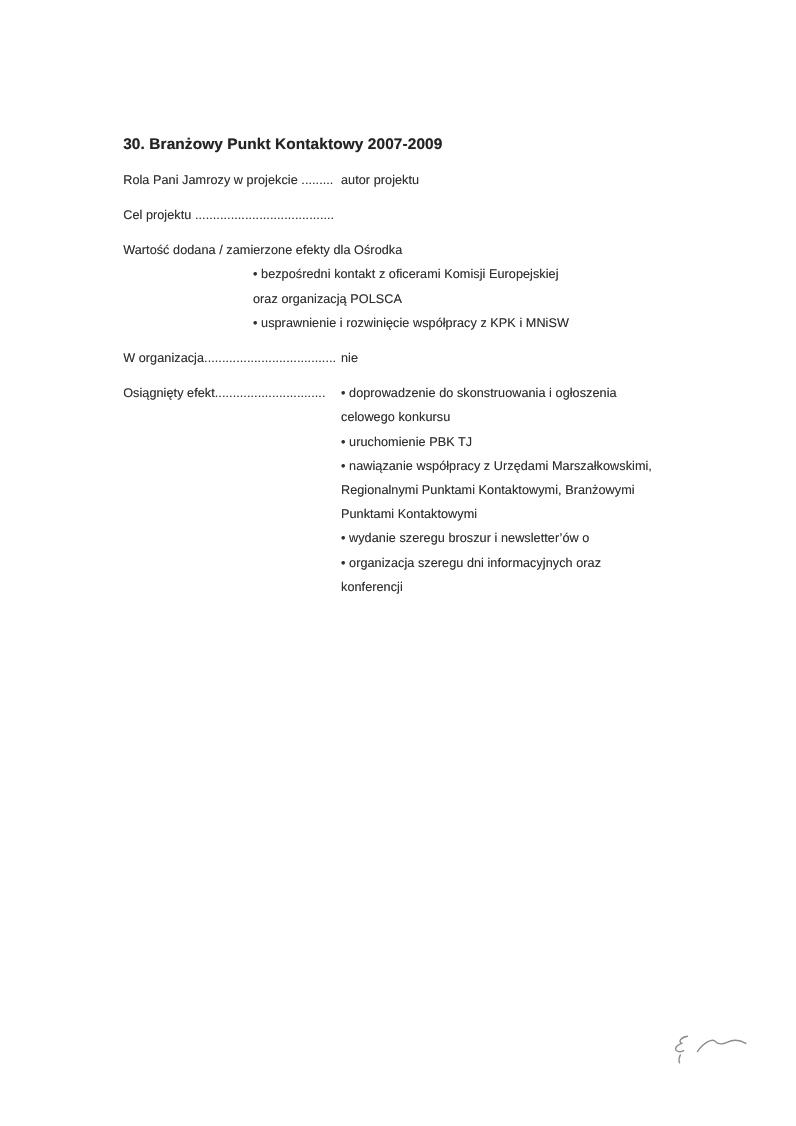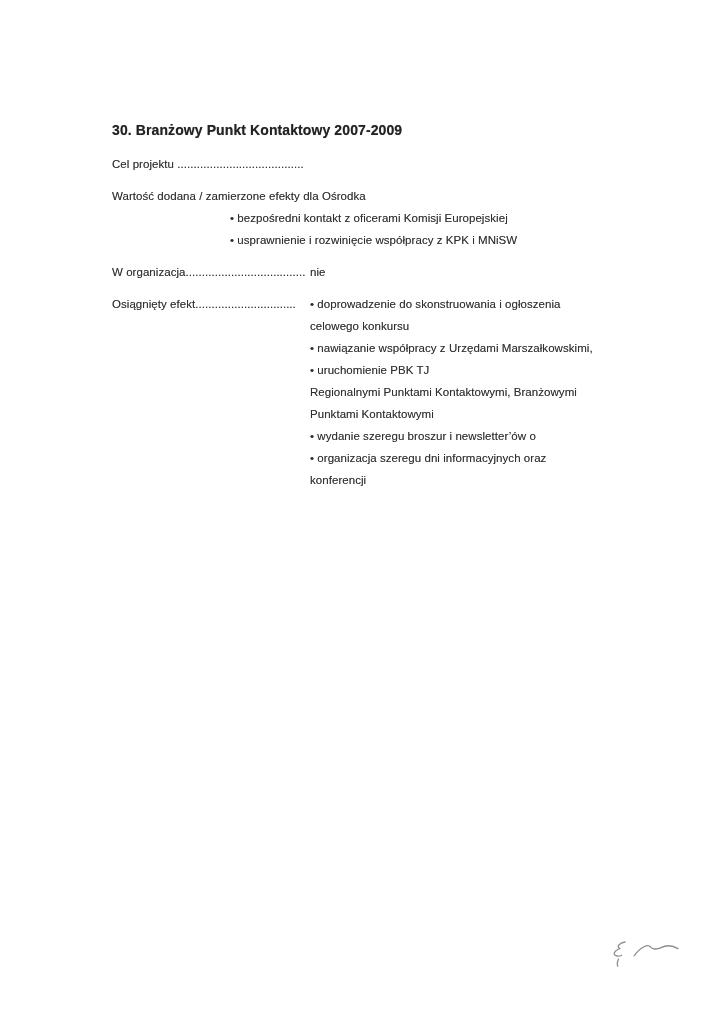--- a/index.html
+++ b/index.html
@@ -62,47 +62,54 @@
 </style>
 </head>
 <body>
 
 <div class="page">
 
   <div class="content">
 
     <div class="doc-title">30. Branżowy Punkt Kontaktowy 2007-2009</div>
 
+    <div class="row">
+      <div class="label-cell"><span>Rola Pani Jamrozy w projekcie </span><span>.........</span></div>
+      <div class="content-cell">
+        <div class="line">autor projektu</div>
+      </div>
+    </div>
 
     <div class="row">
       <div class="label-cell"><span>Cel projektu </span><span>.......................................</span></div>
     </div>
 
     <div class="section">
       <div class="section-heading">Wartość dodana / zamierzone efekty dla Ośrodka</div>
       <div class="indent">
         <div class="line">• bezpośredni kontakt z oficerami Komisji Europejskiej</div>
+        <div class="line">oraz organizacją POLSCA</div>
         <div class="line">• usprawnienie i rozwinięcie współpracy z KPK i MNiSW</div>
       </div>
     </div>
 
     <div class="row">
       <div class="label-cell"><span>W organizacja</span><span>.....................................</span></div>
       <div class="content-cell">
         <div class="line">nie</div>
       </div>
     </div>
 
     <div class="row">
       <div class="label-cell"><span>Osiągnięty efekt</span><span>...............................</span></div>
       <div class="content-cell">
         <div class="line">• doprowadzenie do skonstruowania i ogłoszenia</div>
         <div class="line">celowego konkursu</div>
+        <div class="line">• uruchomienie PBK TJ</div>
         <div class="line">• nawiązanie współpracy z Urzędami Marszałkowskimi,</div>
-        <div class="line">• uruchomienie PBK TJ</div>
         <div class="line">Regionalnymi Punktami Kontaktowymi, Branżowymi</div>
         <div class="line">Punktami Kontaktowymi</div>
         <div class="line">• wydanie szeregu broszur i newsletter’ów o</div>
         <div class="line">• organizacja szeregu dni informacyjnych oraz</div>
         <div class="line">konferencji</div>
       </div>
     </div>
 
   </div>
 

